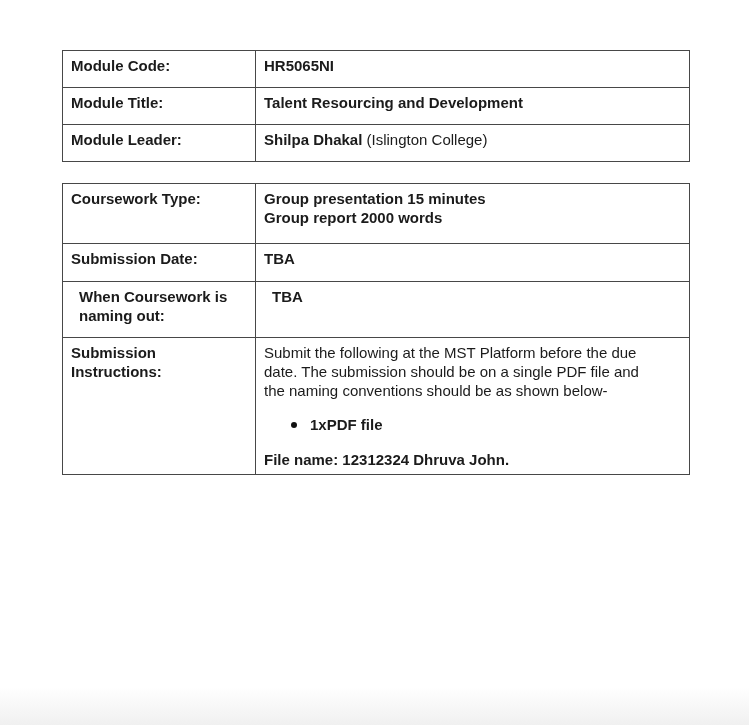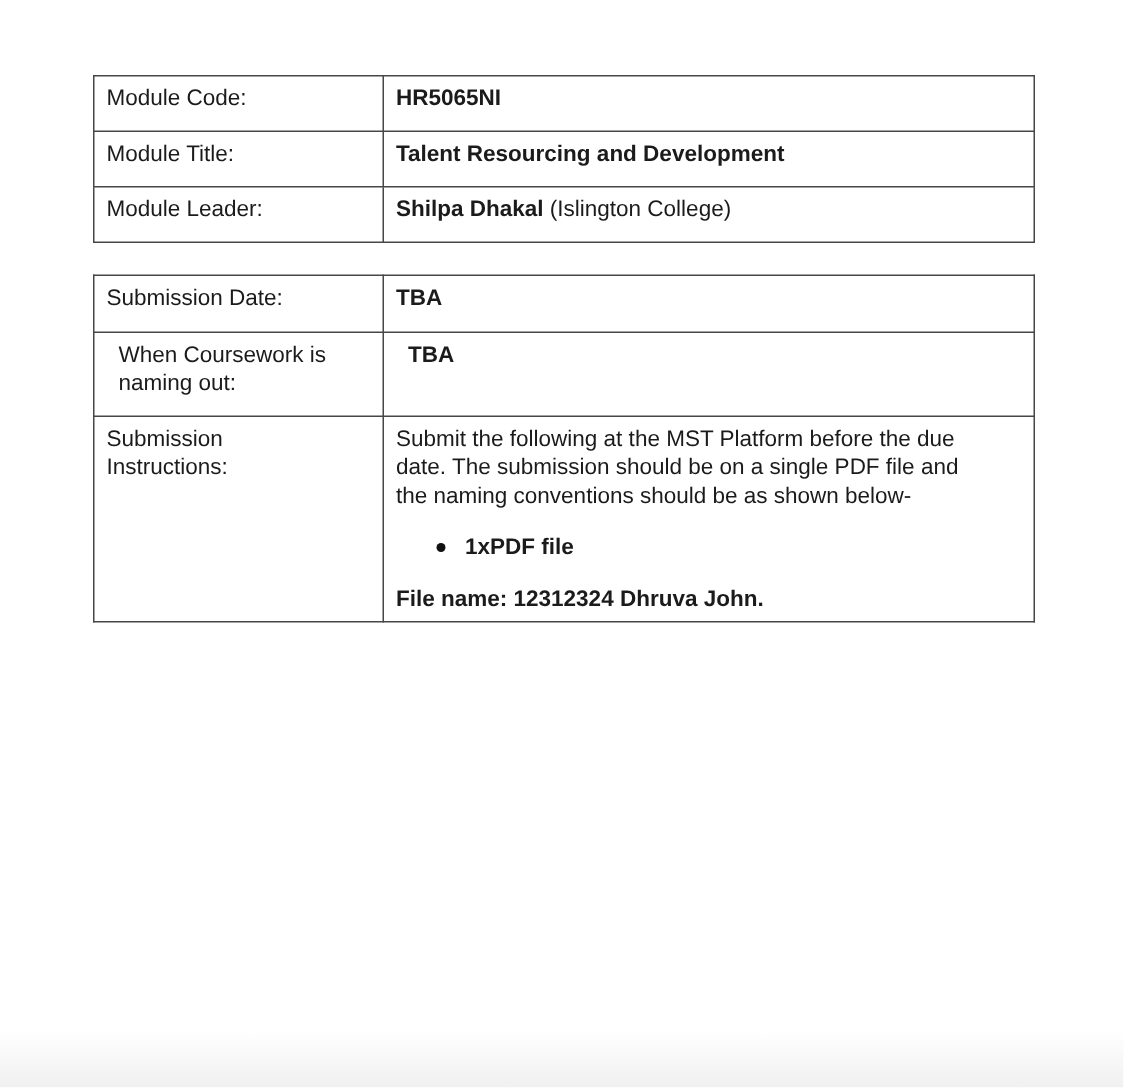--- a/index.html
+++ b/index.html
@@ -9,21 +9,21 @@
     font-family:"Liberation Sans", sans-serif;
     font-size:15px; color:#1b1b1b;
   }
   .page { position:absolute; left:62px; top:50px; width:628px; }
 
   .tbl { border-collapse:collapse; width:628px; table-layout:fixed; }
   .tbl td {
     border:1px solid #474747; vertical-align:top;
     padding:5px 8px; line-height:19px; box-sizing:border-box;
   }
-  .tbl td.lbl { width:193px; font-weight:normal; }
+  .tbl td.lbl { width:193px; font-weight:bold; }
 
   .header-tbl { margin-bottom:19px; }
   .header-tbl td { padding:2px 8px; font-weight:bold; height:25px; }
   .header-tbl td.hdr-left { width:365px; white-space:pre-wrap; }
   .header-tbl td.hdr-right { text-align:center; }
 
   .module-tbl { margin-bottom:21px; }
   .module-tbl td { height:37px; }
 
   .r-type td    { height:60px; }
@@ -69,20 +69,27 @@
     </tr>
     <tr>
       <td class="lbl">Module Leader:</td>
       <td class="val"><span class="bold">Shilpa Dhakal</span><span> (Islington College)</span></td>
     </tr>
   </tbody>
     </table>
 
   <table class="tbl cw-tbl">
     <tbody>
+        <tr class="r-type">
+      <td class="lbl">Coursework Type:</td>
+      <td class="val bold">
+        <span class="line">Group presentation 15 minutes</span>
+        <span class="line">Group report 2000 words</span>
+      </td>
+    </tr>
     <tr class="r-date">
       <td class="lbl">Submission Date:</td>
       <td class="val bold">TBA</td>
     </tr>
     <tr class="r-given">
       <td class="lbl">
         <span class="line">When Coursework is</span>
         <span class="line">naming out:</span>
       </td>
       <td class="val bold">TBA</td>

